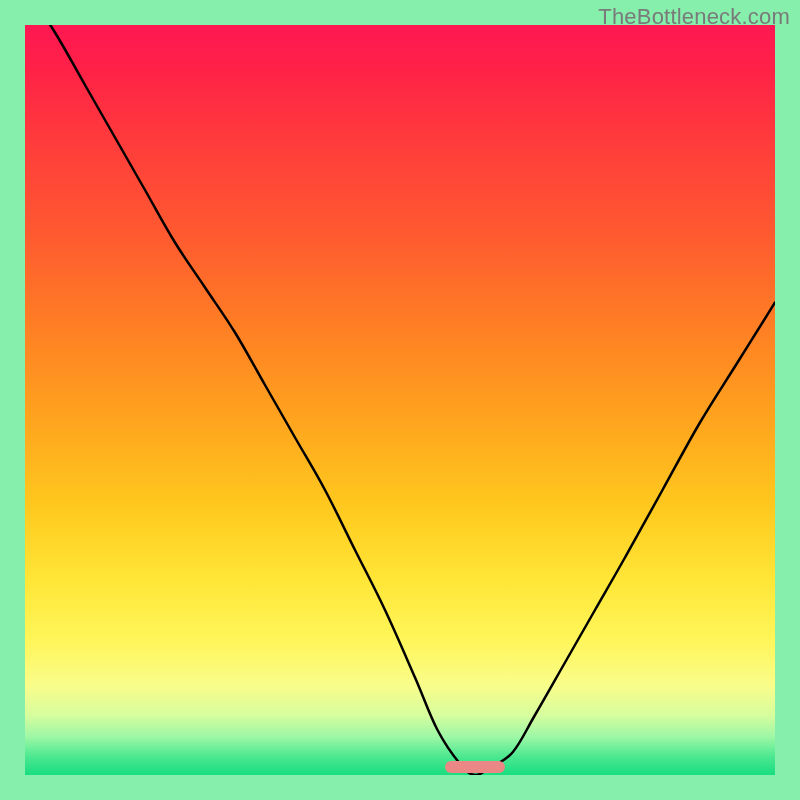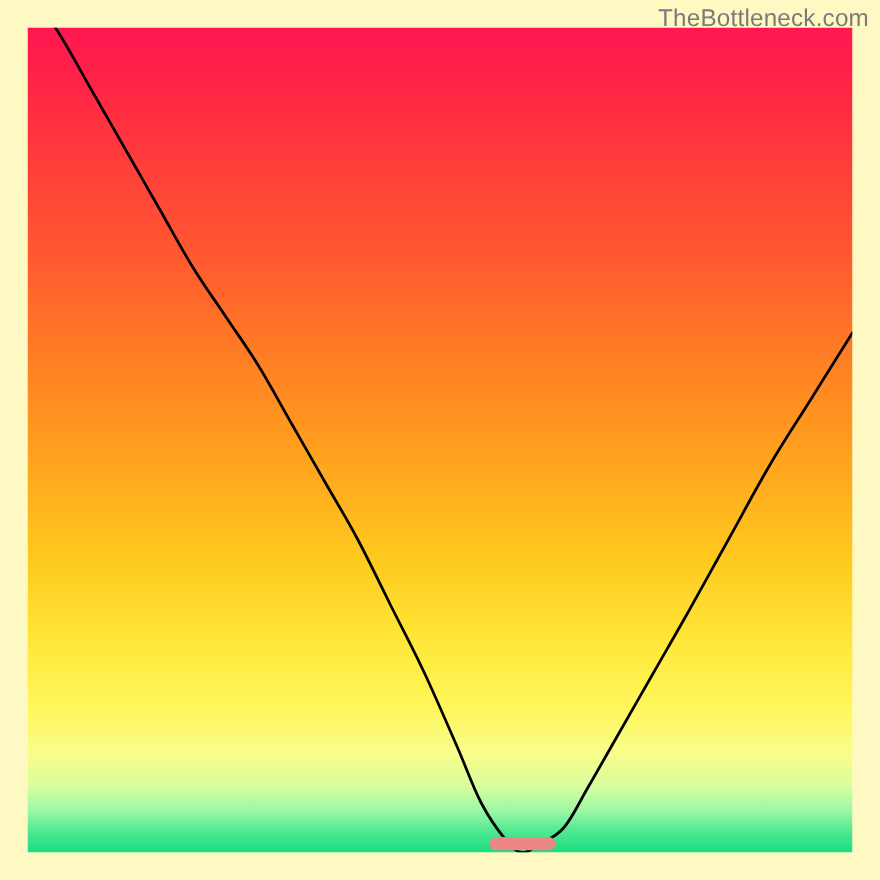--- a/index.html
+++ b/index.html
@@ -8,21 +8,21 @@
     width: 800px;
     height: 800px;
     background: #000;
     overflow: hidden;
     font-family: Arial, Helvetica, sans-serif;
   }
   .stage {
     position: relative;
     width: 800px;
     height: 800px;
-    background: #fef9c3;
+    background: #86efac;
   }
   .watermark {
     position: absolute;
     top: 4px;
     right: 10px;
     color: #7a7a7a;
     font-size: 22px;
     font-weight: 400;
     letter-spacing: 0.2px;
     z-index: 20;

